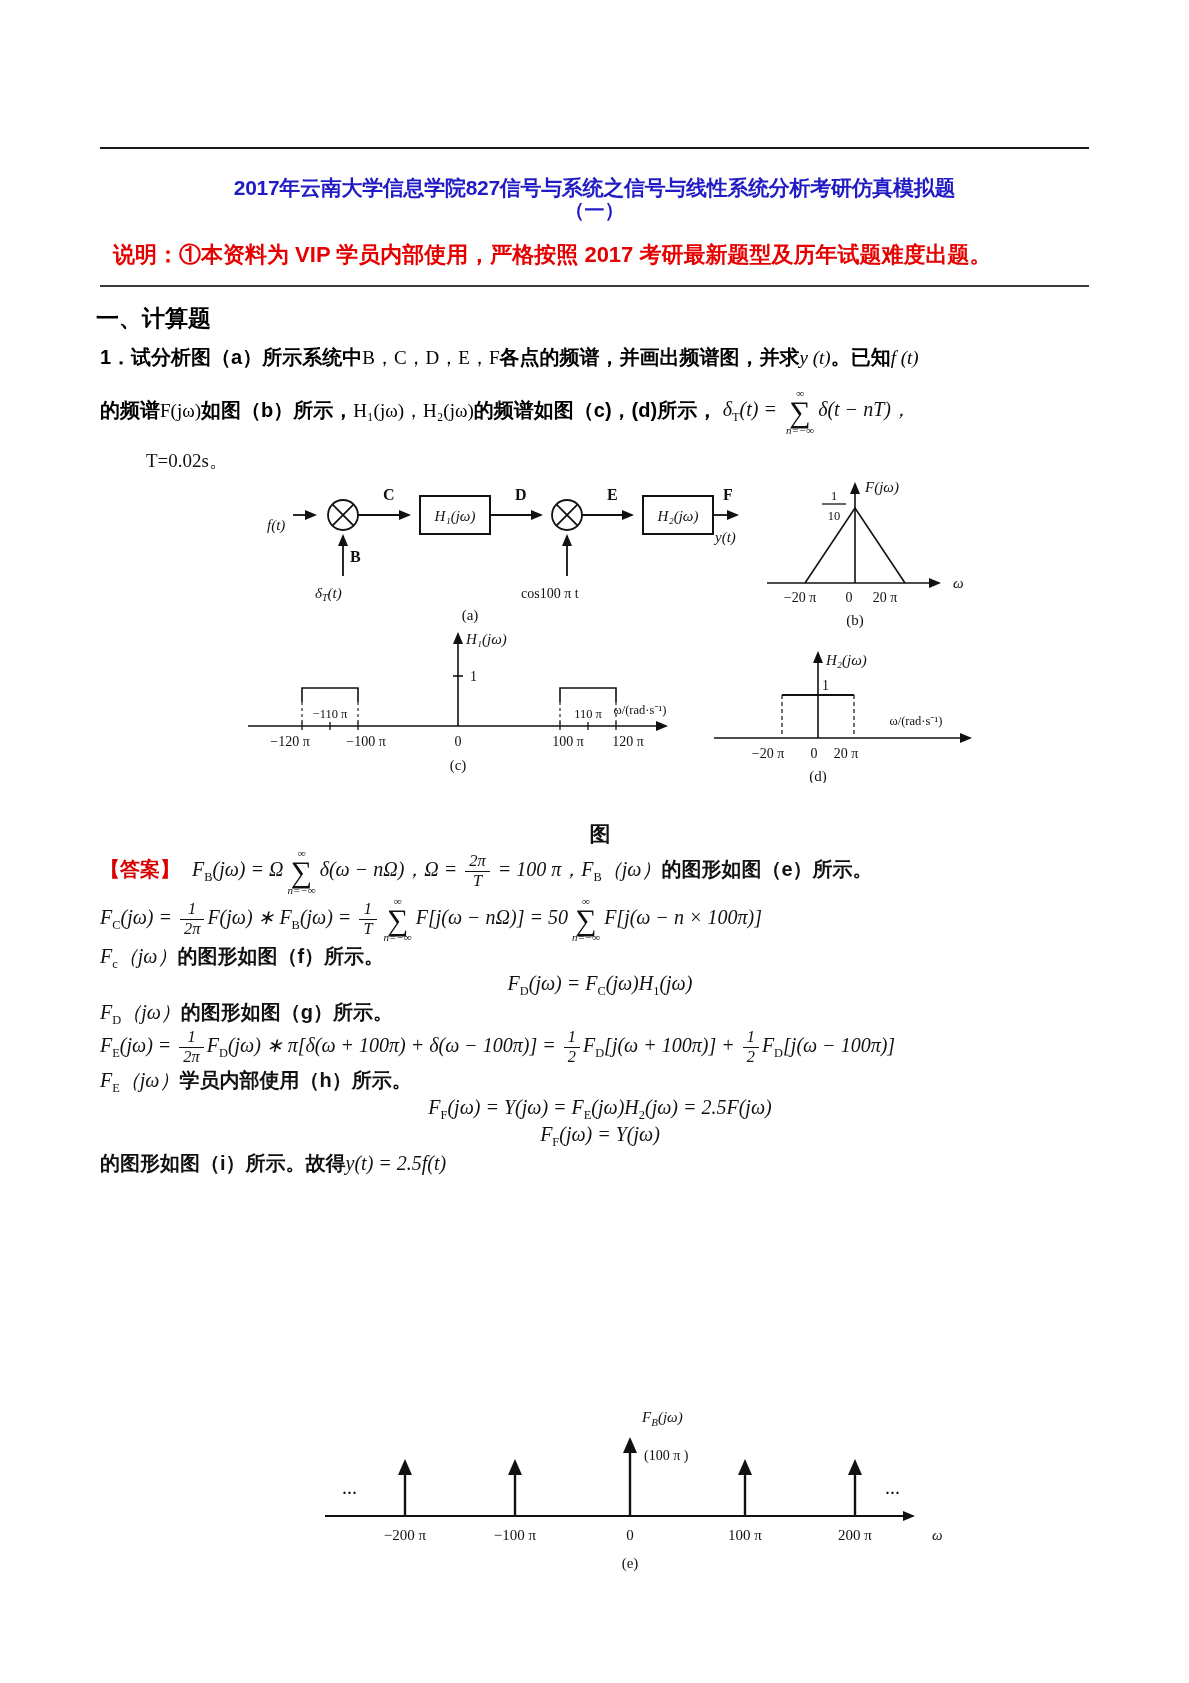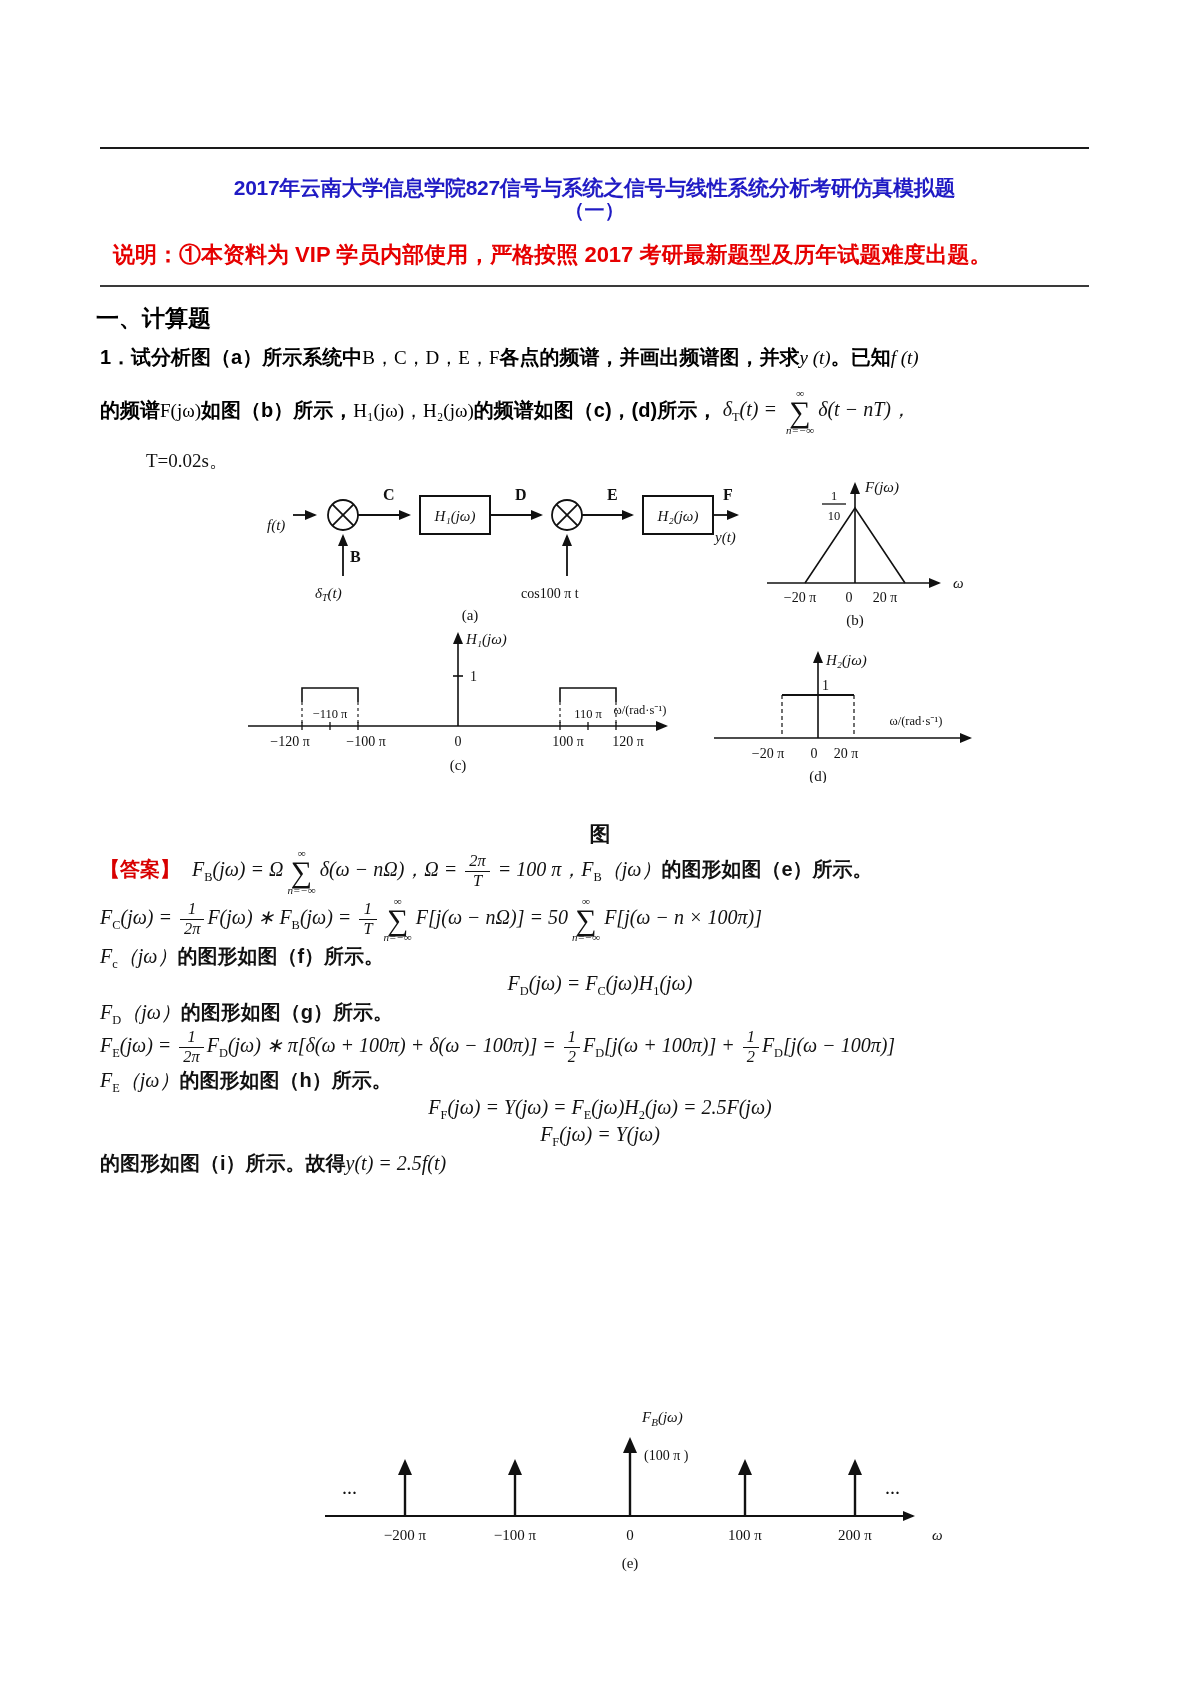--- a/index.html
+++ b/index.html
@@ -237,21 +237,21 @@
     <p class="ml6"><span><span class="mt">F</span><sub>E</sub><span class="mt">(jω) = </span><span class="frac">
             <span class="fn">1</span>
             <span class="fd">2π</span>
           </span><span class="mt">F</span><sub>D</sub><span class="mt">(jω) ∗ π[δ(ω + 100π) + δ(ω − 100π)] = </span><span class="frac">
             <span class="fn">1</span>
             <span class="fd">2</span>
           </span><span class="mt">F</span><sub>D</sub><span class="mt">[j(ω + 100π)] + </span><span class="frac">
             <span class="fn">1</span>
             <span class="fd">2</span>
           </span><span class="mt">F</span><sub>D</sub><span class="mt">[j(ω − 100π)]</span></span></p>
-    <p class="ml7 ind"><span><span class="mt">F</span><sub>E</sub><span class="mt">（jω）</span><span class="cn">的图形如图（h）所示。</span></span></p>
+    <p class="ml7 ind"><span><span class="mt">F</span><sub>E</sub><span class="mt">（jω）</span><span class="cn">学员内部使用（h）所示。</span></span></p>
     <p class="ml8"><span><span class="mt">F</span><sub>F</sub><span class="mt">(jω) = Y(jω) = F</span><sub>E</sub><span class="mt">(jω)H</span><sub>2</sub><span class="mt">(jω) = 2.5F(jω)</span></span></p>
     <p class="ml9"><span><span class="mt">F</span><sub>F</sub><span class="mt">(jω) = Y(jω)</span></span></p>
     <p class="ind"><span><span class="cn">的图形如图（i）所示。故得</span><span class="mt">y(t) = 2.5f(t)</span></span></p>
   </div>
 
   <svg class="abs" style="left:300px;top:1398px;" width="660" height="175" viewBox="0 0 660 175">
     <defs>
       <marker id="aE" markerUnits="userSpaceOnUse" markerWidth="12" markerHeight="10" refX="10" refY="5" orient="auto">
           <path d="M0,0L12,5L0,10z" fill="#111"></path>
         </marker>

